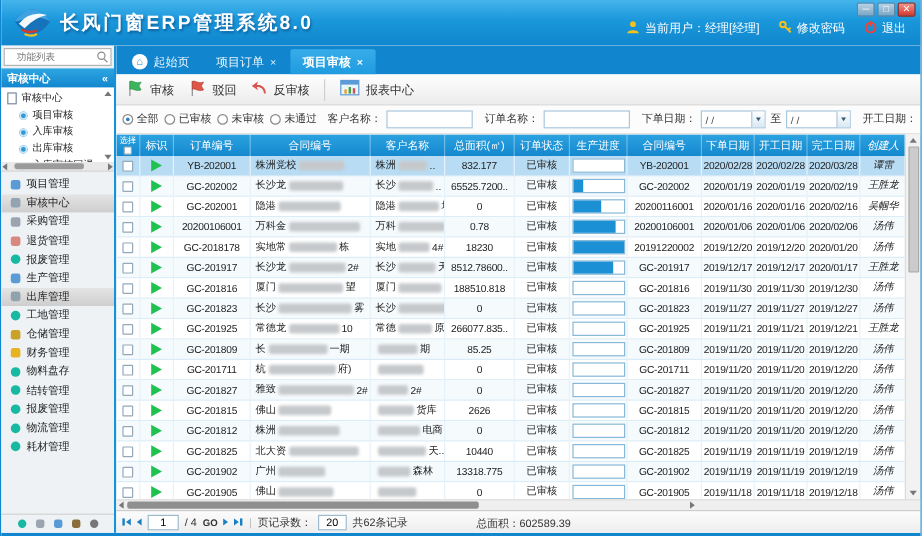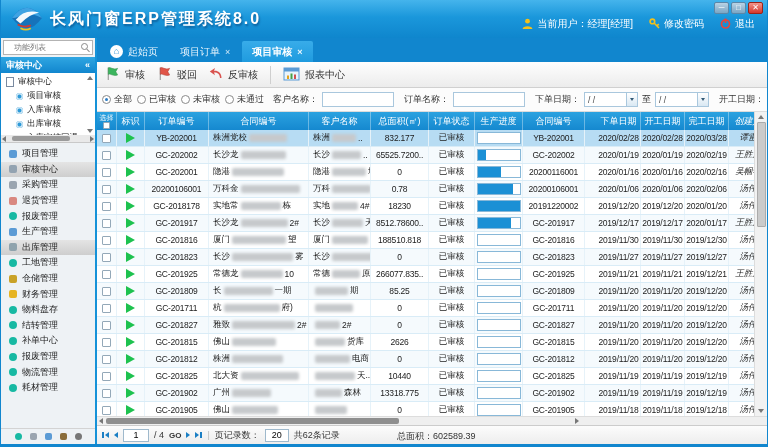--- a/index.html
+++ b/index.html
@@ -76,21 +76,21 @@
   .th{display:flex;align-items:center;justify-content:center;border-right:1px solid rgba(255,255,255,.35);overflow:hidden;flex:none;}
   .th.stack{flex-direction:column;font-size:7px;line-height:7px;justify-content:center;gap:1px;}
   .tbody{overflow:hidden;height:286px;}
   .trow{display:flex;height:17px;border-bottom:1px solid #d9ecf7;background:#fff;}
   .trow.alt{background:#f5fafd;}
   .trow.sel{background:#b7dcf3;}
   .td{display:flex;align-items:center;justify-content:center;font-size:8.5px;color:#222;overflow:hidden;border-right:1px solid #e6f2f9;flex:none;white-space:nowrap;}
   .td.left{justify-content:flex-start;padding-left:4px;}
   .num{letter-spacing:-.2px;}
   .c0{width:20px;}.c1{width:28px;}.c2{width:64px;}.c3{width:100px;}.c4{width:62px;}.c5{width:58px;}
-  .c6{width:46px;}.c7{width:48px;}.c8{width:62px;}.c9{width:44px;margin-left:12px;}.c10{width:44px;}.c11{width:44px;text-align:center;}.c12{width:39px;font-style:italic;}
+  .c6{width:46px;}.c7{width:48px;}.c8{width:62px;}.c9{width:44px;}.c10{width:44px;}.c11{width:44px;text-align:center;}.c12{width:39px;font-style:italic;}
   .cb{width:9px;height:9px;background:#fff;border:1px solid #93a8b8;border-radius:1px;display:inline-block;}
   .tri{width:0;height:0;border-left:9px solid #1ec24f;border-top:5px solid transparent;border-bottom:5px solid transparent;}
   .redact{display:inline-block;height:8px;background:#c6c9cc;border-radius:2px;margin:0 2px;filter:blur(1.5px);flex:none;}
   .pbar{width:44px;height:12px;background:#fff;border:1px solid #88b8d8;display:block;}
   .pfill{display:block;height:100%;background:#1b90d5;}
   .vsb{position:absolute;top:0;right:0;bottom:0;width:13px;background:#f2f2f2;border-left:1px solid #dcdcdc;display:flex;flex-direction:column;align-items:center;padding:3px 0;}
   .vthumb{width:9px;height:105px;background:#cbcbcb;border:1px solid #ababab;border-radius:1px;margin-top:3px;}
   .vsb .dn{margin-top:auto;}
   .hsb{height:9px;background:#efefef;border-top:1px solid #ddd;display:flex;align-items:center;flex:none;padding:0 2px;}
   .hthumb2{height:6px;width:44%;background:#8f8f8f;border-radius:2px;margin:0 3px;}
@@ -241,24 +241,20 @@
           <div class="mitem">
      <span class="micon round" style="background:#17b9a3"></span>
      <span>物料盘存</span>
    </div>
           <div class="mitem">
      <span class="micon round" style="background:#17b9a3"></span>
      <span>结转管理</span>
    </div>
           <div class="mitem">
      <span class="micon round" style="background:#17b9a3"></span>
-     <span>补单中心</span>
-   </div>
-          <div class="mitem">
-     <span class="micon round" style="background:#17b9a3"></span>
      <span>报废管理</span>
    </div>
           <div class="mitem">
      <span class="micon round" style="background:#17b9a3"></span>
      <span>物流管理</span>
    </div>
           <div class="mitem">
      <span class="micon round" style="background:#17b9a3"></span>
      <span>耗材管理</span>
    </div>

